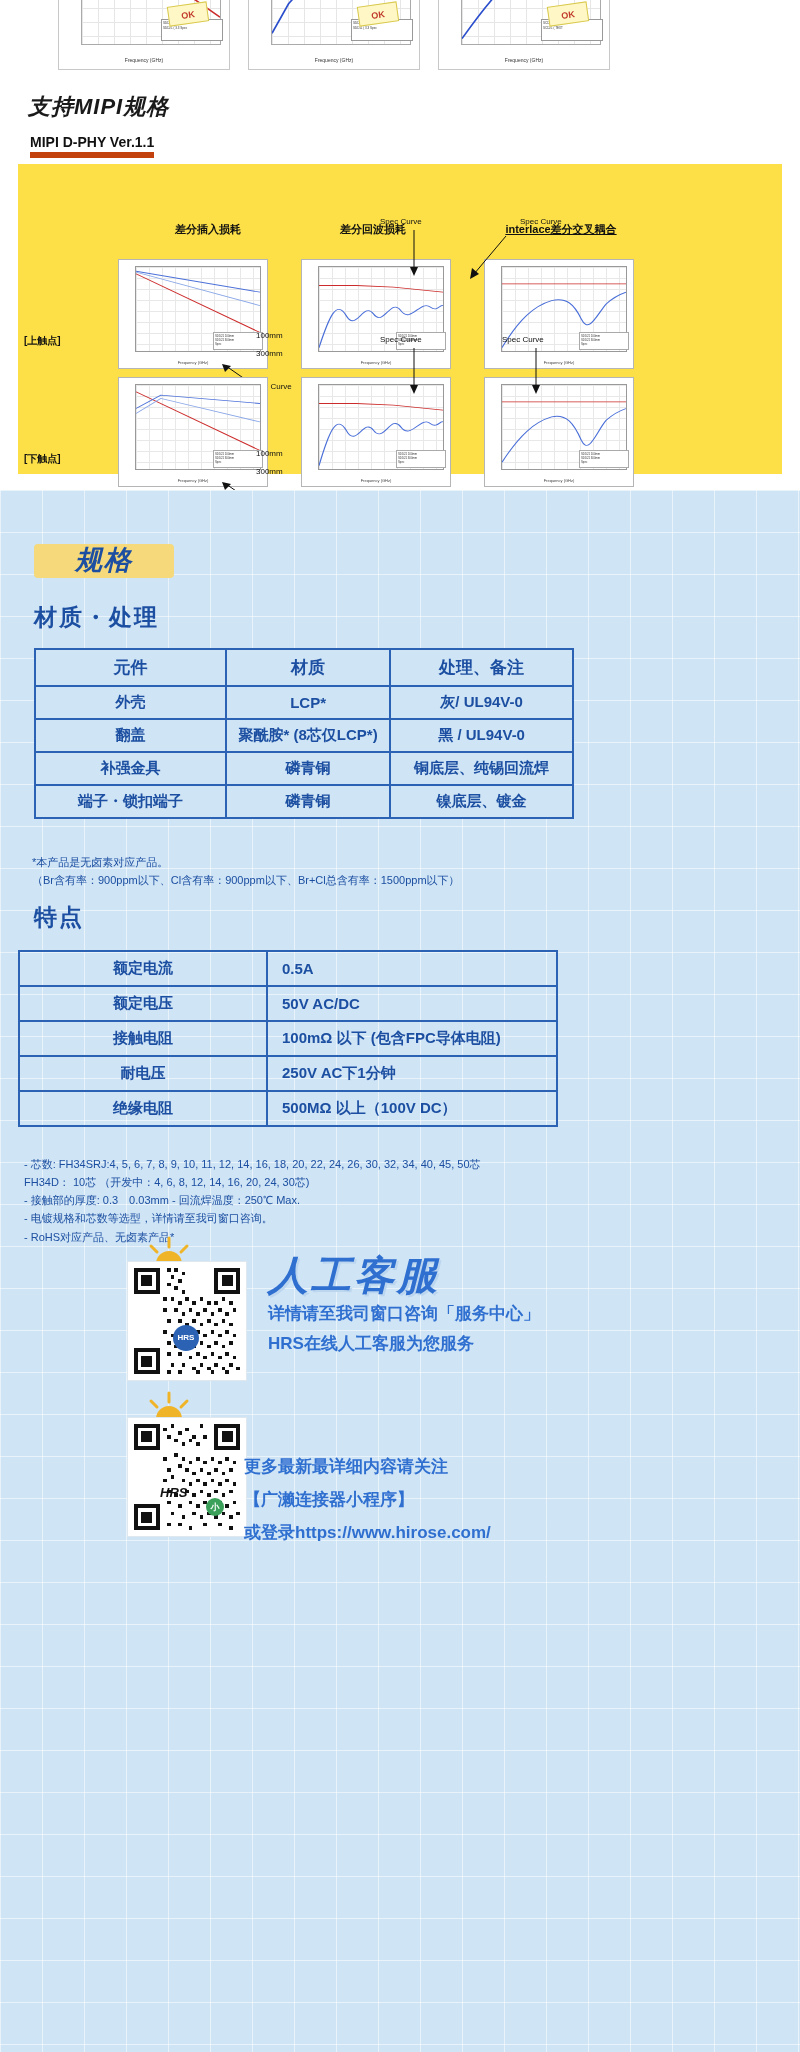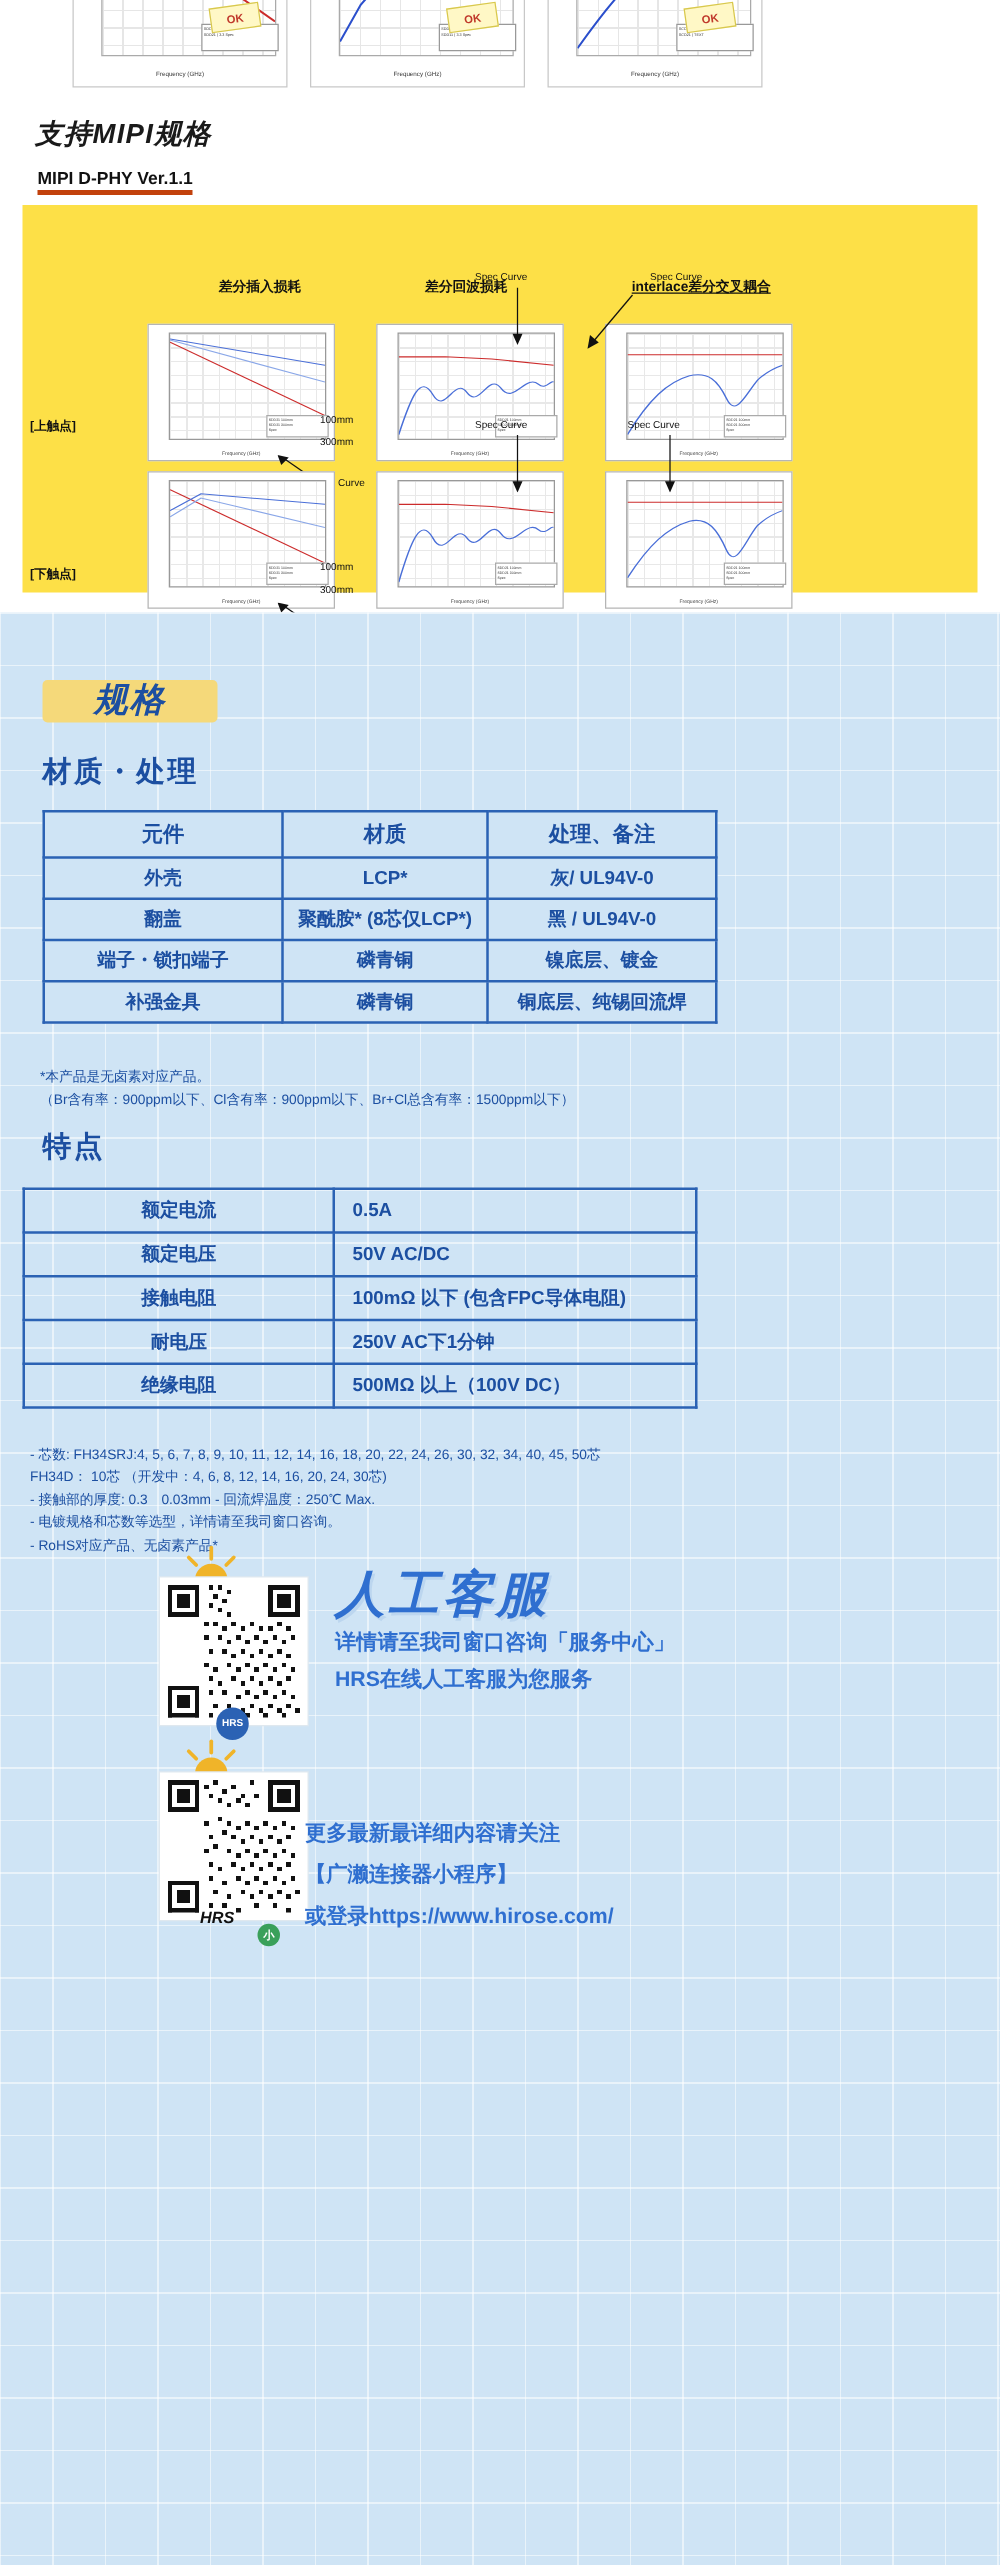--- a/index.html
+++ b/index.html
@@ -49,21 +49,21 @@
   
   .mipi-sec { position:absolute; left:0; top:72px; width:800px; height:418px; background:#fff; }
   .mipi-title {
     position:absolute; left:28px; top:20px;
     font-size:22px; font-weight:bold; font-style:italic; color:#1a1a1a;
     letter-spacing:1px;
   }
   .mipi-sub {
     position:absolute; left:30px; top:62px;
     font-size:14px; font-weight:bold; color:#111;
-    border-bottom:4px solid #c2410c; padding-bottom:2px;
+    border-bottom:6px solid #c2410c; padding-bottom:2px;
   }
   .mipi-panel {
     position:absolute; left:18px; top:92px; width:764px; height:310px;
     background:#fde047;
   }
   .col-head {
     position:absolute; font-size:11px; font-weight:bold; color:#111;
     text-align:center;
   }
   .col-head.u { text-decoration:underline; }
@@ -146,21 +146,21 @@
 
   
   .qr {
     position:absolute; background:#fff; padding:6px;
     box-shadow:0 0 0 1px #dfe8ef;
   }
   .qr-canvas { width:100%; height:100%; display:block; }
   .hrs-dot {
     position:absolute; width:26px; height:26px; border-radius:50%;
     background:#2b62b4; color:#fff; font-size:8px; font-weight:bold;
-    text-align:center; line-height:26px;margin-top:41px;
+    text-align:center; line-height:26px;
   }
   .cs-title {
     position:absolute; font-size:40px; font-weight:bold; font-style:italic;
     color:#2f6fd0; letter-spacing:3px;
     text-shadow:2px 2px 0 #bcd6ef;
   }
   .cs-line { position:absolute; font-size:17px; font-weight:bold; color:#2f6fd0; }
   .blue-line { position:absolute; font-size:17px; font-weight:bold; color:#2f6fd0; }
   .sun { position:absolute; width:58px; height:58px; }
 </style>
@@ -401,28 +401,28 @@
       <td>外壳</td>
       <td>LCP*</td>
       <td>灰/ UL94V-0</td>
     </tr>
     <tr>
       <td>翻盖</td>
       <td>聚酰胺* (8芯仅LCP*)</td>
       <td>黑 / UL94V-0</td>
     </tr>
     <tr>
+      <td>补强金具</td>
+      <td>磷青铜</td>
+      <td>铜底层、纯锡回流焊</td>
+    </tr>
+    <tr>
       <td>端子・锁扣端子</td>
       <td>磷青铜</td>
       <td>镍底层、镀金</td>
-    </tr>
-    <tr>
-      <td>补强金具</td>
-      <td>磷青铜</td>
-      <td>铜底层、纯锡回流焊</td>
     </tr>
   </tbody>
     </table>
 
   <div class="note" style="left:32px; top:364px;">*本产品是无卤素对应产品。</div>
   <div class="note" style="left:32px; top:382px;">（Br含有率：900ppm以下、Cl含有率：900ppm以下、Br+Cl总含有率：1500ppm以下）</div>
 
   <div class="h2-blue" style="left:34px; top:412px;">特点</div>
 
   <table class="feat" style="left:18px; top:460px;padding-left:36px;">

